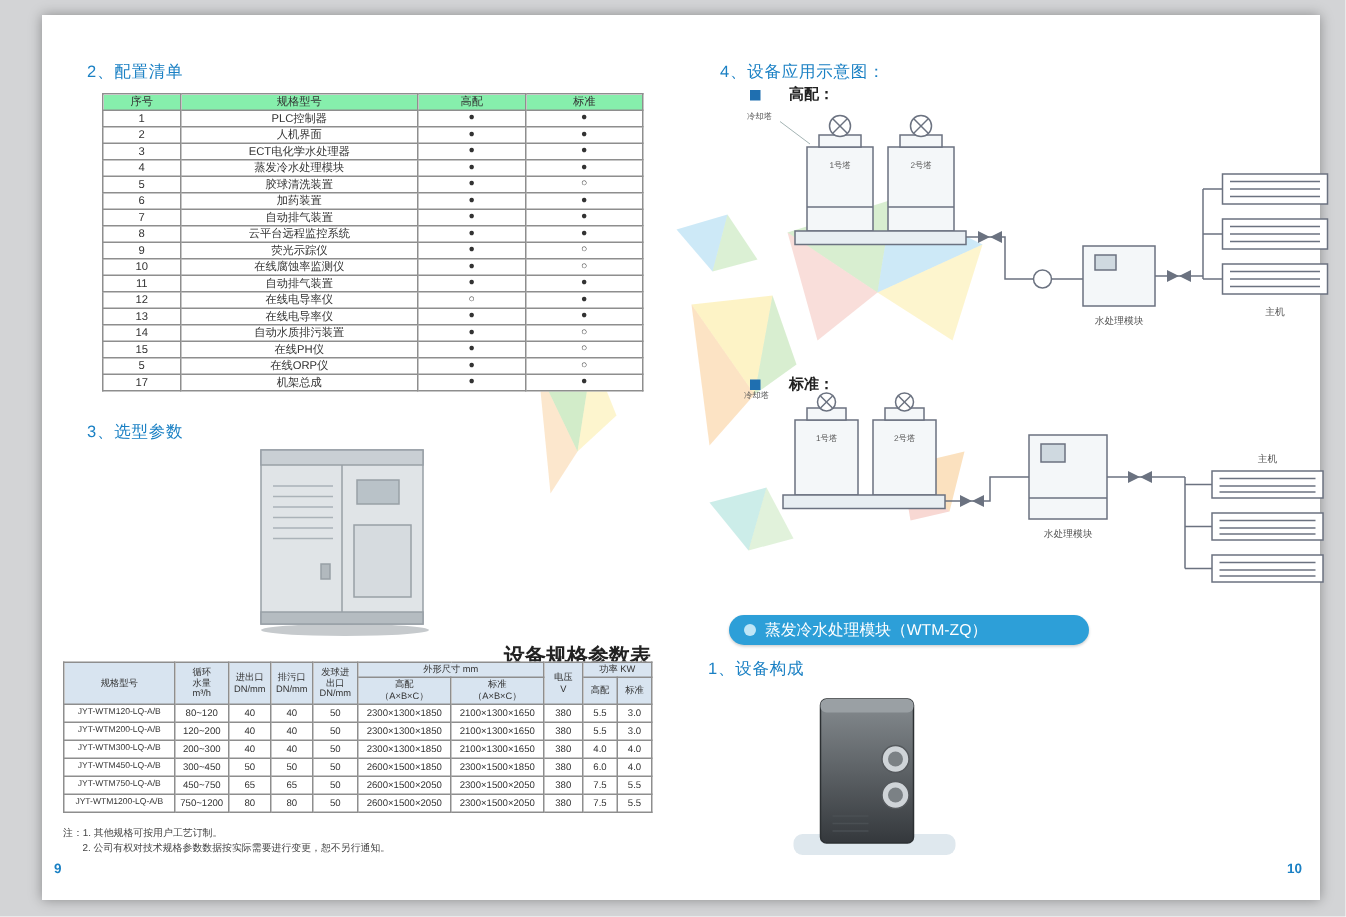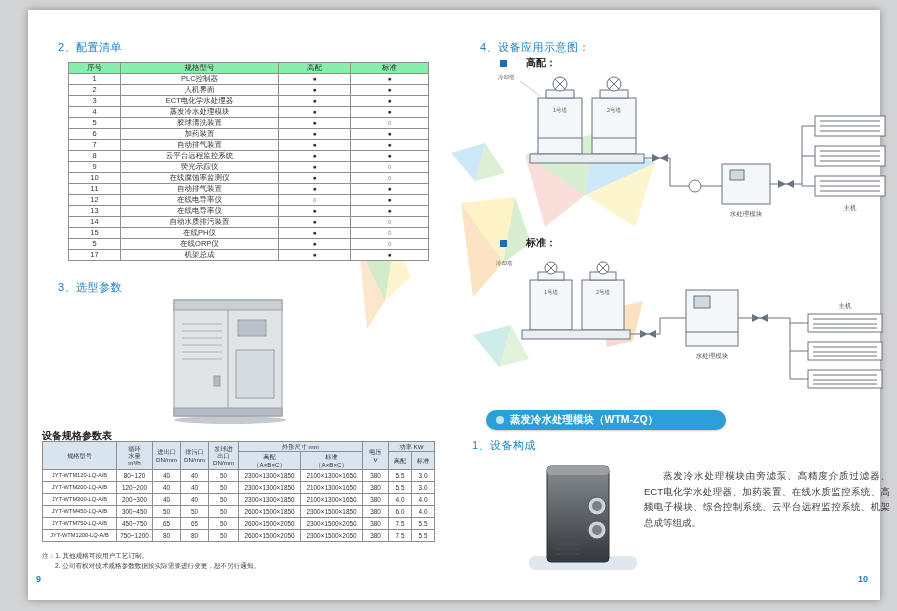--- a/index.html
+++ b/index.html
@@ -23,32 +23,32 @@
   .cfg thead th{background:#86efac;font-weight:normal}
   .cfg td:nth-child(3),.cfg td:nth-child(4){font-size:7px}
 
   
   .spec{width:392px;font-size:6.4px;table-layout:fixed;background:#fff}
   .spec th,.spec td{border:1px solid #8e8e8e;text-align:center;padding:1px 0;line-height:1.2;
                     overflow:hidden}
   .spec thead th{background:#d8e4f0;font-weight:normal;white-space:pre-line;font-size:6.2px}
   .spec tbody td{height:12px;white-space:nowrap}
   .spec tbody td:first-child{font-size:5.7px}
-  .spec-title{font-size:10px;font-weight:bold;color:#222;text-align:left}
+  .spec-title{font-size:14px;font-weight:bold;color:#222;text-align:right}
 
   .notes{font-size:6.6px;color:#444;line-height:1.55}
   .notes .n2{padding-left:13px}
 
   .page-num{color:#1a80c4;font-weight:bold;font-size:9px}
 
   .sub-label{display:flex;align-items:center;gap:19px;font-size:10px;font-weight:bold;color:#222}
   .sub-label .sq{width:7px;height:7px;background:#1f6fb0;display:inline-block}
 
   .pill{display:flex;align-items:center;gap:6px;width:240px;height:20px;background:#2d9fd8;
-        border-radius:10px;color:#fff;font-weight:bold;font-size:10.5px;padding:0 10px;
+        border-radius:10px;color:#fff;font-weight:normal;font-size:10.5px;padding:0 10px;
         box-shadow:0 1px 2px rgba(0,0,0,.2)}
   .pill .dot{width:8px;height:8px;border-radius:50%;background:#bfe6f7;flex:0 0 auto}
 
   .para{width:246px;font-size:9.5px;line-height:15.5px;text-indent:2em;text-align:justify;color:#3c3c3c}
 
   .diagram text{font-size:6.5px;fill:#555;font-family:inherit}
   .diagram .tiny{font-size:5.5px}
 </style>
 </head>
 <body>
@@ -407,21 +407,21 @@
           <line x1="330" y1="88" x2="390" y2="88"></line>
           <line x1="330" y1="93" x2="390" y2="93"></line>
         <rect x="325" y="108" width="70" height="20"></rect>
           <line x1="330" y1="113" x2="390" y2="113"></line>
           <line x1="330" y1="118" x2="390" y2="118"></line>
           <line x1="330" y1="123" x2="390" y2="123"></line>
       </g>
       <text x="360" y="142" text-anchor="middle">主机</text>
     </svg>
 
-    <div class="abs sub-label" style="left:472px;top:226px">
+    <div class="abs sub-label" style="left:472px;top:239px">
       <span class="sq"></span>
       <span>标准：</span>
     </div>
 
     <svg class="abs diagram" style="left:462px;top:246px" width="402" height="148" viewBox="0 0 402 148">
       <g stroke="#6b7280" fill="#f4f7f9" stroke-width="1">
         <rect x="40" y="24" width="42" height="50"></rect>
         <rect x="48" y="16" width="26" height="8"></rect>
         <circle cx="61" cy="12" r="6" fill="#ffffff"></circle>
         <line x1="57" y1="8" x2="65" y2="16"></line>
@@ -498,18 +498,17 @@
         <circle cx="74" cy="72" r="9" fill="#cfd4d8" stroke="#55595d"></circle>
         <circle cx="74" cy="72" r="5" fill="#7b8185"></circle>
       </g>
       <g stroke="#4a4f53">
         <line x1="32" y1="86" x2="56" y2="86"></line>
           <line x1="32" y1="91" x2="56" y2="91"></line>
           <line x1="32" y1="96" x2="56" y2="96"></line>
       </g>
     </svg>
 
-    <p class="para abs" style="left:616px;top:458px">蒸发冷水处理模块由旁滤泵、高精度介质过滤器、ECT电化学水处理器、加药装置、在线水质监控系统、高频电子模块、综合控制系统、云平台远程监控系统、机架总成等组成。</p>
 
     <div class="abs page-num" style="left:830px;top:564px">10</div>
 
   </div>
 </div>
 
 </body></html>

